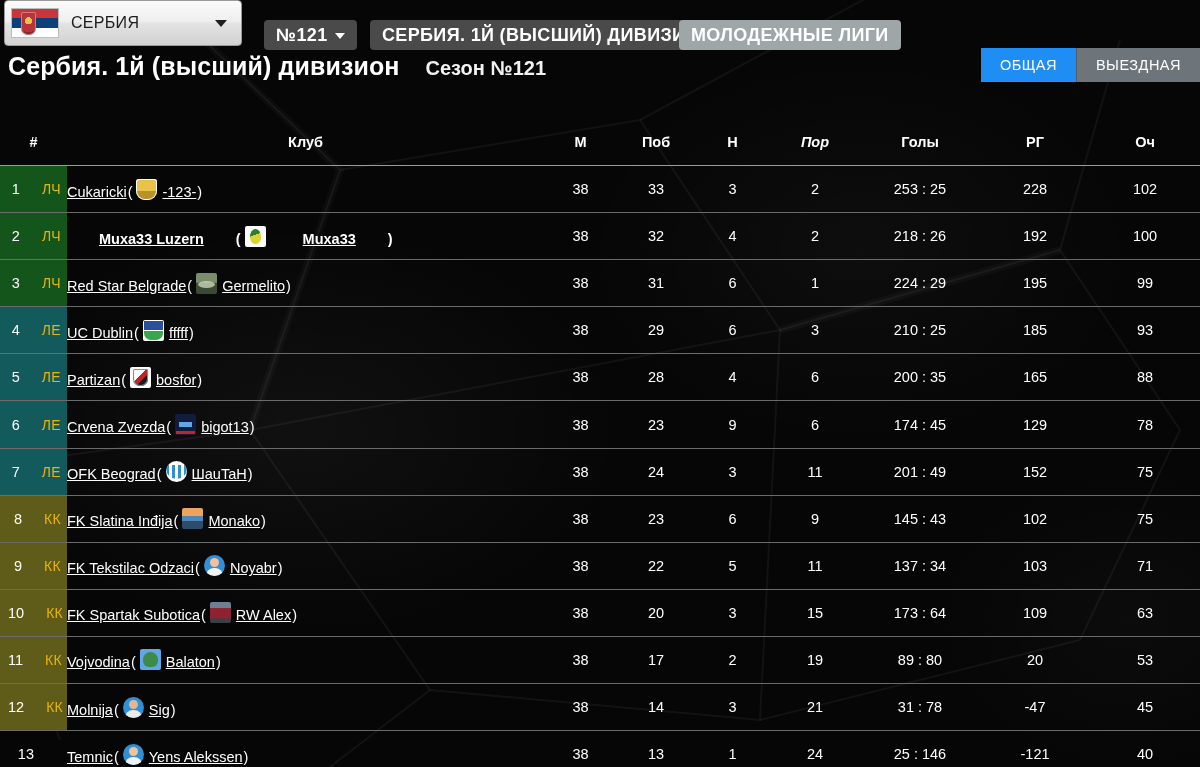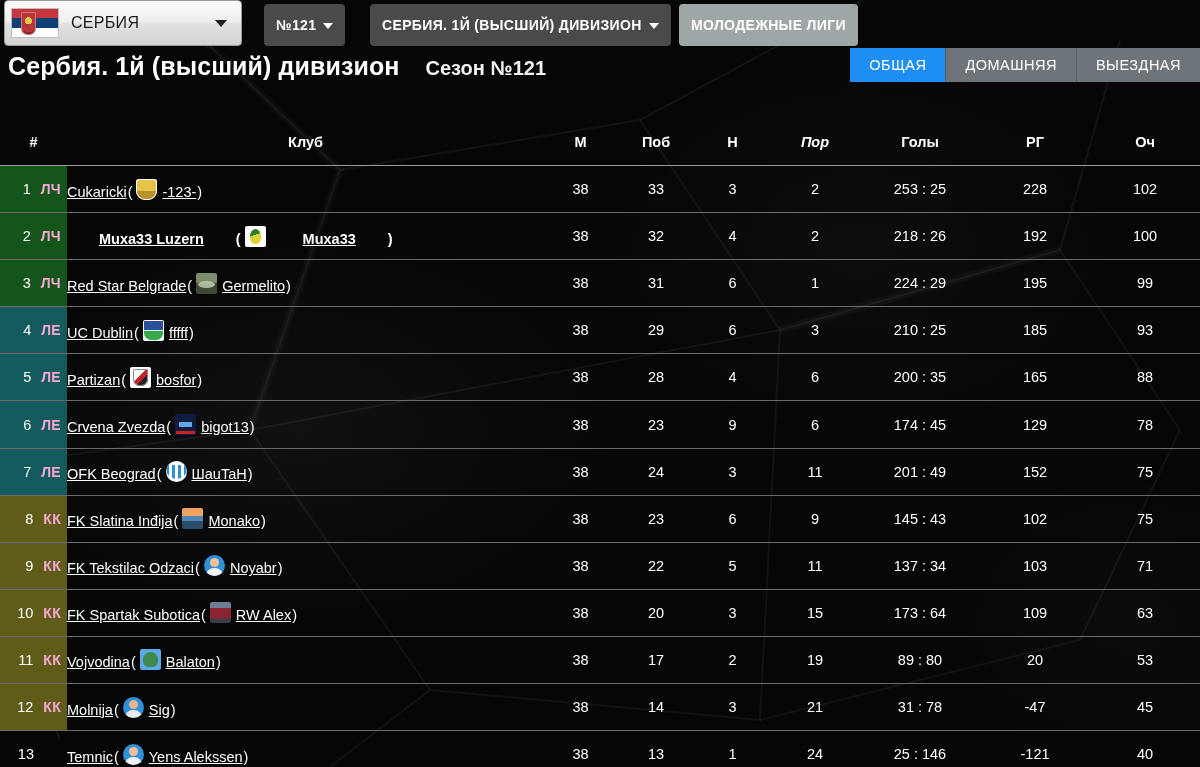--- a/index.html
+++ b/index.html
@@ -56,23 +56,23 @@
     margin-left:12px;font-size:16px;letter-spacing:.3px;color:#1b1b1b;
     font-weight:400;flex:1 1 auto;white-space:nowrap;overflow:hidden;
   }
   .caret-dark{
     width:0;height:0;margin-right:14px;flex:0 0 auto;
     border-left:6px solid transparent;border-right:6px solid transparent;
     border-top:7px solid #1f1f1f;
   }
 
   .pill{
-    position:absolute;top:4px;height:42px;border-radius:4px;
+    position:absolute;top:20px;height:30px;border-radius:4px;
     display:flex;align-items:center;justify-content:center;
-    font-size:14px;font-weight:700;letter-spacing:.35px;white-space:nowrap;
+    font-size:18px;font-weight:700;letter-spacing:.35px;white-space:nowrap;
     cursor:pointer;box-sizing:border-box;padding:0 12px;color:#ffffff;
   }
   .pill.dark{background:#4a4a4a;}
   .pill.light{background:#9fa6a8;color:#ffffff;}
   .pill .cap{
     display:inline-block;width:0;height:0;margin-left:7px;position:relative;top:1px;
     border-left:5px solid transparent;border-right:5px solid transparent;
     border-top:6px solid #ffffff;
   }
   #season-pill{left:264px;}
@@ -129,21 +129,21 @@
   th.pts-h{text-align:right;padding-right:40px;}
 
   td.rank{
     text-align:left;padding:0;position:relative;height:46.1px;
   }
   .rank-inner{
     display:flex;align-items:center;height:46.1px;box-sizing:border-box;
     padding-left:8px;padding-right:6px;
   }
   .rank-num{width:26px;text-align:right;font-size:14.5px;color:#ffffff;}
-  .rank-tag{margin-left:10px;font-size:14px;font-weight:700;color:#f9a8d4;letter-spacing:.3px;}
+  .rank-tag{margin-left:22px;font-size:14px;font-weight:400;color:#eab308;letter-spacing:.3px;}
   tr.zone-lch td.rank .rank-inner{background:#14551b;}
   tr.zone-le  td.rank .rank-inner{background:#135a5c;}
   tr.zone-kk  td.rank .rank-inner{background:#5e5c18;}
   tr.zone-none td.rank .rank-inner{background:transparent;}
 
   td.club{text-align:left;padding-left:8px;}
   .club-line{display:flex;align-items:flex-end;white-space:nowrap;font-size:14.5px;}
   .club-name{text-decoration:underline;color:#ffffff;cursor:pointer;}
   .paren{color:#ffffff;margin:0 1px;}
   .mgr-name{text-decoration:underline;color:#ffffff;cursor:pointer;}
@@ -238,23 +238,20 @@
     </div>
 
     <div class="pill light" id="youth-pill">
       <span>МОЛОДЕЖНЫЕ ЛИГИ</span>
     </div>
   </div>
 
   <div class="tabs">
     <div class="tab active">
       <span>ОБЩАЯ</span>
-    </div>
-    <div class="tab">
-      <span>ДОМАШНЯЯ</span>
     </div>
     <div class="tab">
       <span>ВЫЕЗДНАЯ</span>
     </div>
   </div>
 
   <div class="title-row">
     <span class="title-main">Сербия. 1й (высший) дивизион</span>
     <span class="title-season">Сезон №121</span>
   </div>

